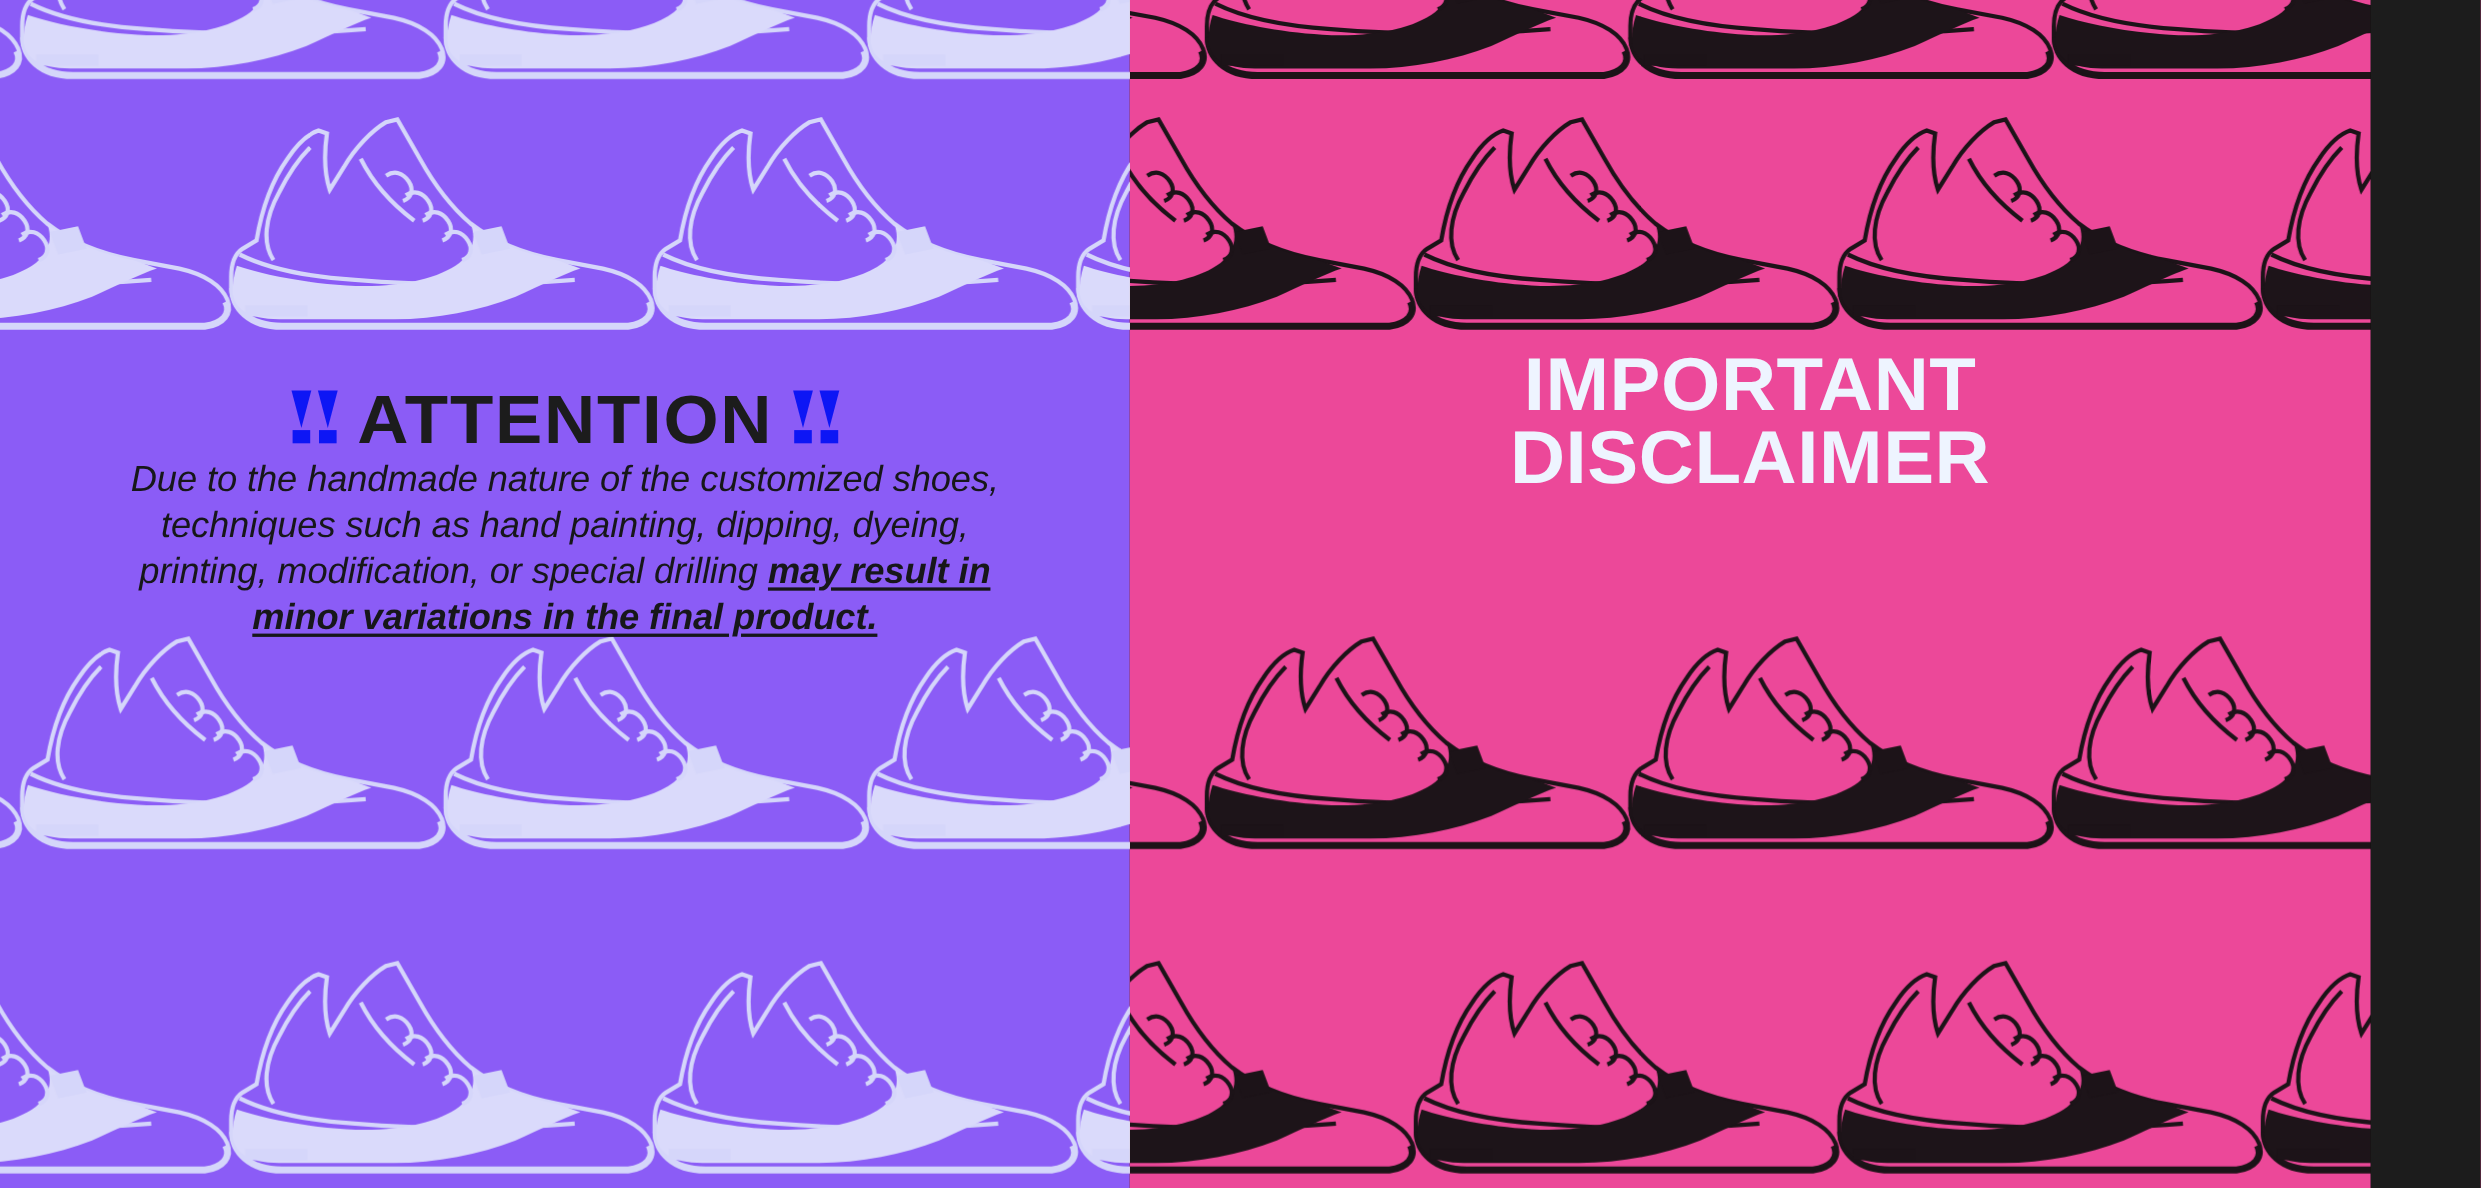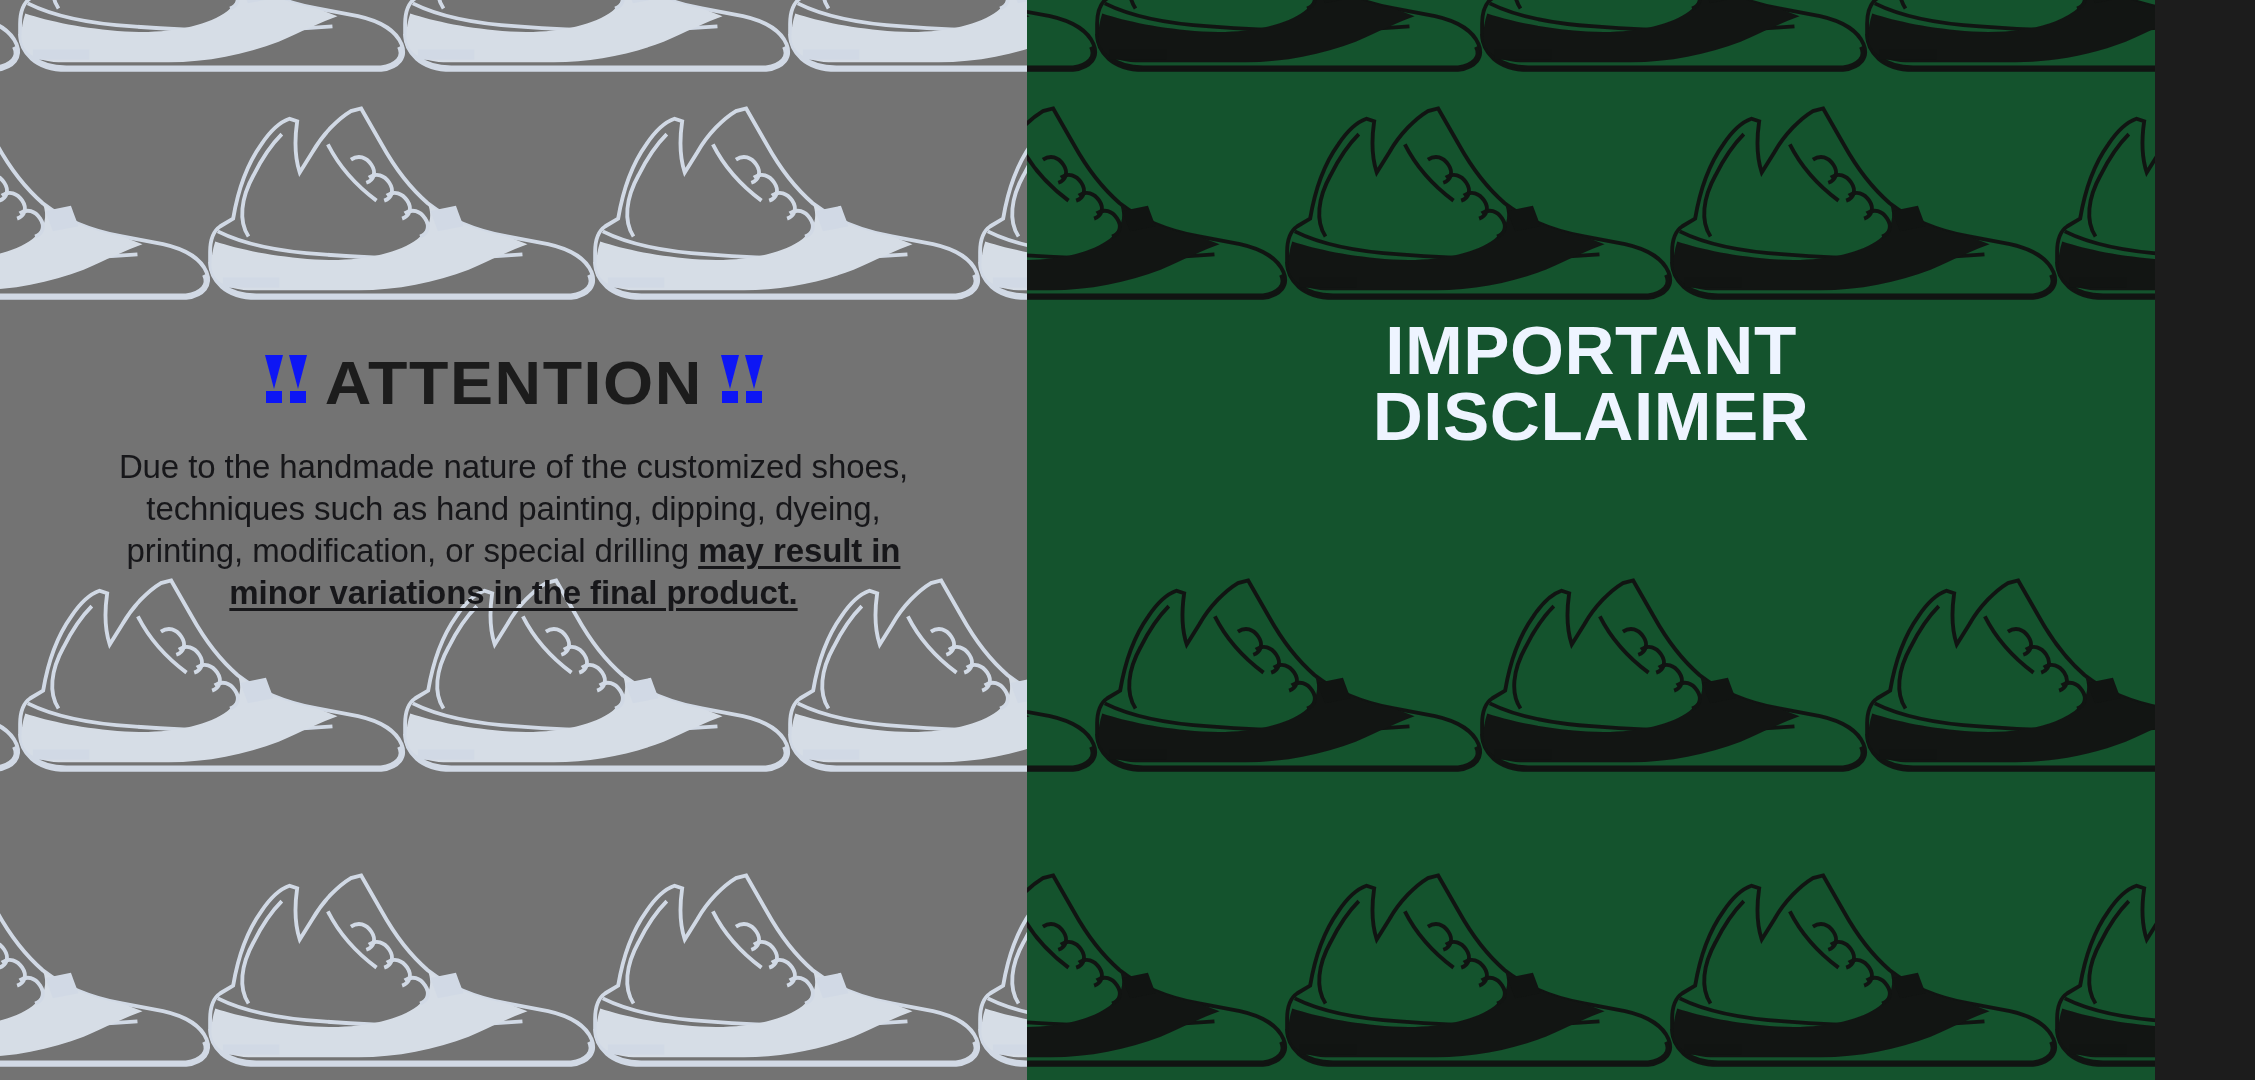--- a/index.html
+++ b/index.html
@@ -18,25 +18,25 @@
   
   .panel {
     position:relative;
     overflow:hidden;
     display:flex;
     align-items:flex-start;
     justify-content:center;
   }
   .panel-light {
     width:1027px; height:1080px;
-    background:#737373;
+    background:#8b5cf6;
   }
   .panel-dark {
     width:1128px; height:1080px;
-    background:#14532d;
+    background:#ec4899;
   }
 
   
   .pattern {
     position:absolute;
     inset:0;
     pointer-events:none;
     z-index:0;
   }
   .pattern svg { display:block; width:100%; height:100%; }
@@ -106,23 +106,23 @@
   }
 
   
   .body-copy {
     margin:0 auto;
     font-size:33px;
     line-height:1.27;
     letter-spacing:-0.1px;
   }
   .body-light {
-    margin-top:32px;
     width:790px;
     color:#17171a;
+    font-style:italic;
   }
   .body-dark {
     margin-top:30px;
     width:820px;
     color:#ffffff;
   }
   .emph {
     font-weight:bold;
     text-decoration:underline;
     text-underline-offset:4px;

